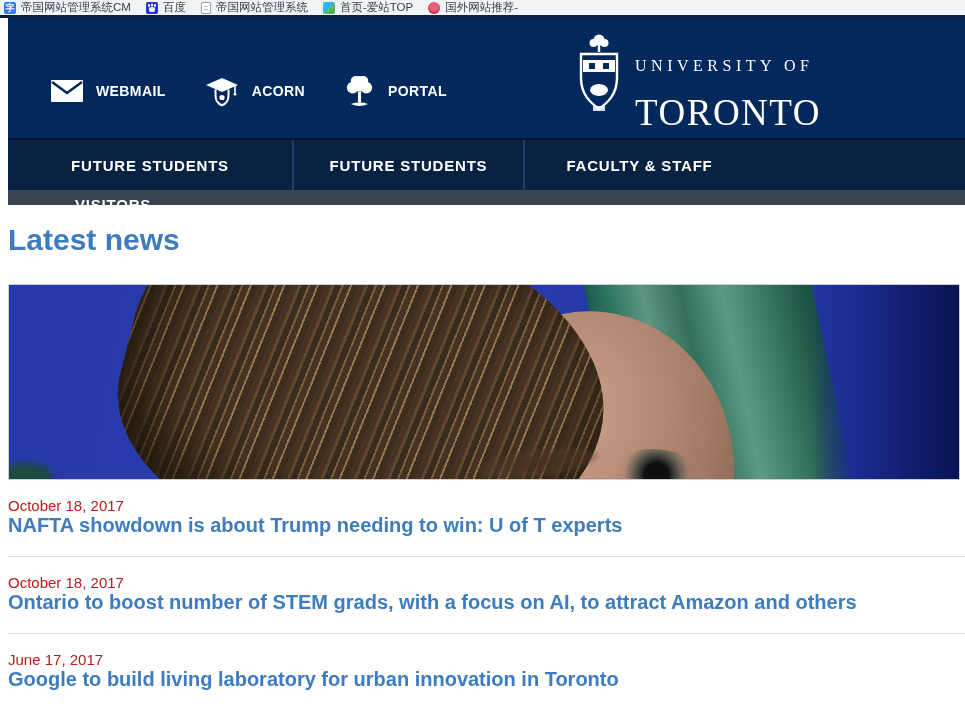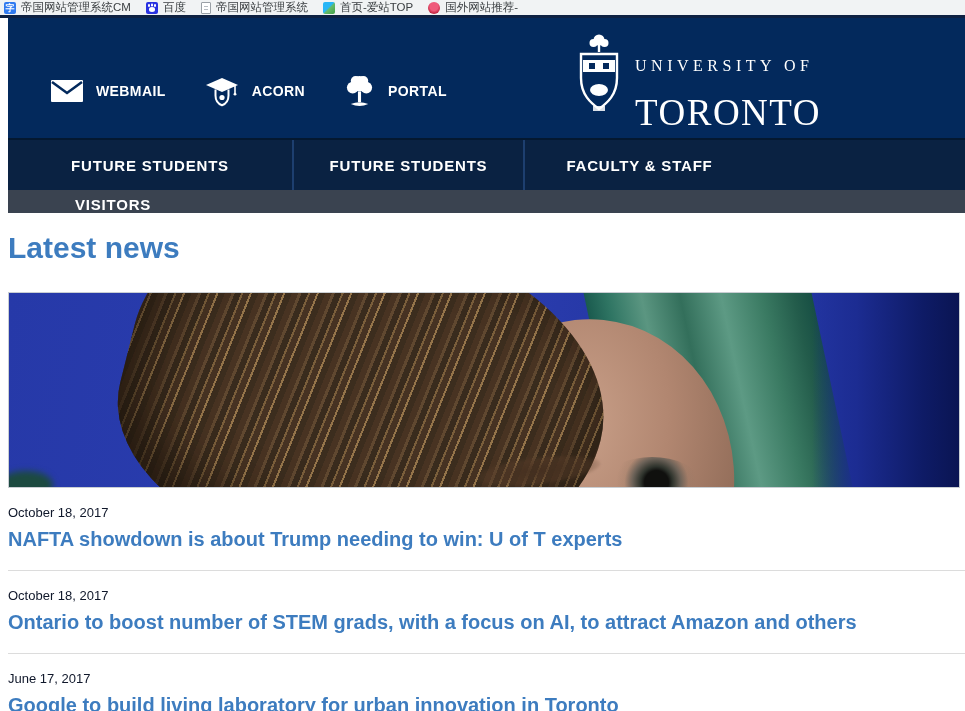--- a/index.html
+++ b/index.html
@@ -47,21 +47,21 @@
 
   
   .main-nav { height: 52px; background: #0a2242; border-top: 2px solid #041830; display: flex; overflow: hidden; }
   .nav-item {
     flex: 0 0 231px; display: flex; align-items: center; justify-content: center;
     color: #fff; font-size: 15px; font-weight: 700; letter-spacing: 0.8px;
     border-left: 2px solid #1d3f6f; cursor: pointer; white-space: nowrap;
   }
   .nav-item:first-child { flex: 0 0 284px; border-left: none; }
 
-  .nav-overflow-band { height: 23px; background: #3a4350; position: relative; overflow: hidden; }
+  .nav-overflow-band { height: 15px; background: #3a4350; position: relative; overflow: hidden; }
   .visitors { position: absolute; left: 67px; top: 6px; color: #fff; font-size: 15px; font-weight: 600; letter-spacing: 0.8px; }
 
   
   main { padding-top: 18px; }
   .page-heading { font-size: 30px; line-height: 33px; font-weight: 700; color: #3d7cbf; margin-bottom: 28px; }
 
   .photo {
     width: 952px; height: 196px; border: 1px solid #c9ced3; position: relative; overflow: hidden;
     background: linear-gradient(100deg, #2639a8 0%, #2c3eb2 45%, #2335a0 70%, #2133a0 100%);
   }
@@ -77,22 +77,22 @@
     background: repeating-linear-gradient(98deg, #483322 0 6px, #604830 6px 9px, #392b1d 9px 15px, #7a5e3b 15px 17px, #463222 17px 23px, #94744a 23px 25px, #3c2d1e 25px 31px);
     box-shadow: inset 0 -36px 44px rgba(25,18,10,0.5), inset 36px 0 54px rgba(20,14,8,0.35); }
   .ph-brow { left: 466px; top: 164px; width: 126px; height: 28px; border-radius: 50%; transform: rotate(-7deg);
     background: radial-gradient(ellipse, rgba(70,48,32,0.85) 0%, rgba(90,62,42,0.4) 58%, transparent 75%); filter: blur(1px); }
   .ph-eye { left: 598px; top: 164px; width: 90px; height: 44px; border-radius: 50%;
     background: radial-gradient(circle at 55% 58%, #10100e 0 12px, #2e332c 16px, #6c6258 24px, rgba(150,120,100,0.25) 32px, rgba(0,0,0,0) 40px); }
   .ph-corner { left: -10px; bottom: -12px; width: 54px; height: 28px; border-radius: 50%; background: #1c4a40; filter: blur(3px); }
 
   .news-list { width: 957px; }
   .news-item { padding: 17px 0 19px; }
-  .news-date { font-size: 13px; color: #0f172a; }
-  .news-title { display: block; font-size: 20px; color: #3d7cbf; font-weight: 600; margin-top: 8px;
+  .news-date { font-size: 15px; color: #b91c1c; }
+  .news-title { display: block; font-size: 20px; color: #3d7cbf; font-weight: 600; 
     text-decoration: none; cursor: pointer; }
   .divider { border-top: 1px solid #dcdcdc; height: 0; }
 </style>
 </head>
 <body>
 
 <div class="bookmarks-bar">
   <div class="bm">
     <span class="ico ico-cms">字</span>
     <span>帝国网站管理系统CM</span>

